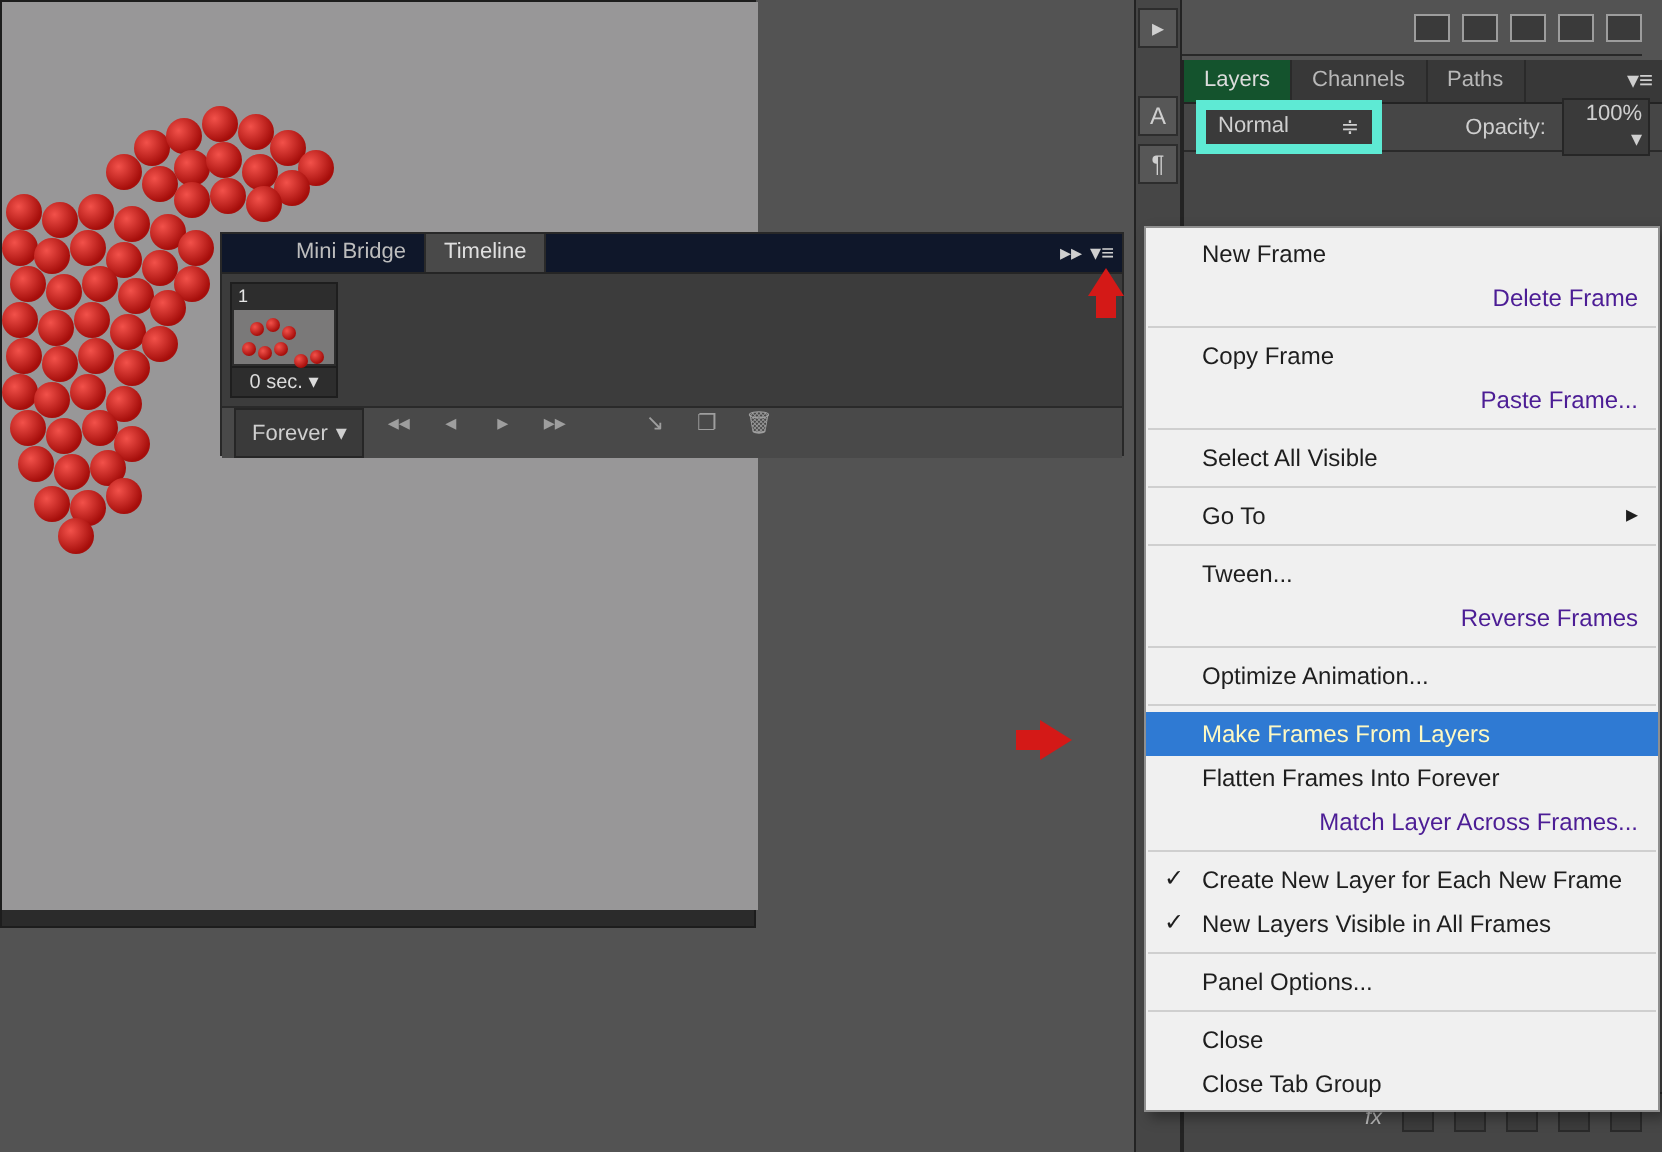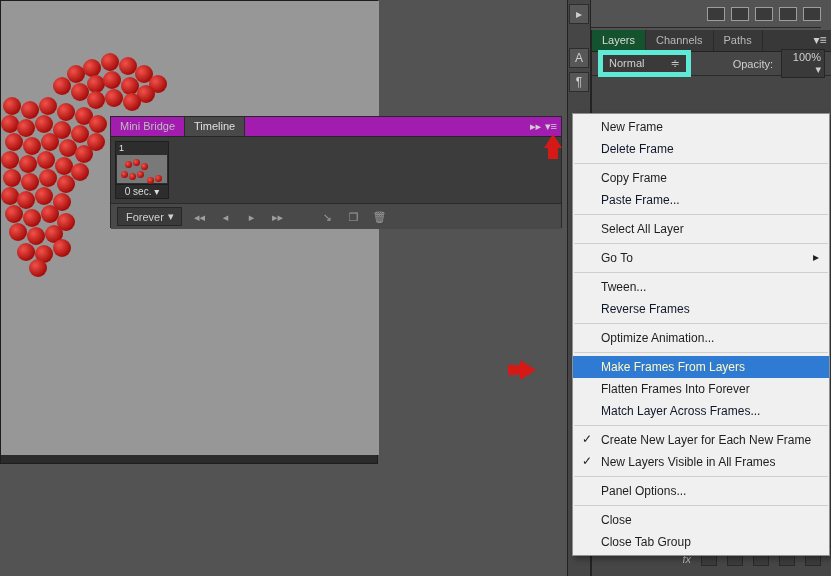--- a/index.html
+++ b/index.html
@@ -83,40 +83,40 @@
     border-top:1px solid #2a2a2a;
   }
   .footer-icon { width:16px; height:14px; background:#3c3c3c; border:1px solid #2a2a2a; }
 
   
   .timeline {
     position:absolute; left:110px; top:116px; width:452px; height:112px;
     background:#494949; border:1px solid #282828; box-shadow: 0 0 0 1px #1a1a1a inset;
   }
   .tl-tabs {
-    height:20px; background:#a21caf; display:flex; border-bottom:1px solid #252525;
+    height:20px; background:#0f172a; display:flex; border-bottom:1px solid #252525;padding-left:28px;
   }
   .tl-tab {
     font-size:11px; color:#bdbdbd; padding:3px 9px; border-right:1px solid #2a2a2a;
   }
   .tl-tab.active { background:#494949; color:#e0e0e0; }
   .tl-right-ctl { margin-left:auto; display:flex; align-items:center; padding-right:4px; gap:4px; color:#cfcfcf; font-size:11px; }
   .tl-body { height:66px; background:#3c3c3c; padding:4px; display:flex; }
   .frame-thumb {
     width:54px; background:#2d2d2d; border:1px solid #1e1e1e; display:flex; flex-direction:column;
   }
   .frame-num { font-size:9px; color:#e6e6e6; background:#2d2d2d; padding:1px 3px; }
   .frame-img { flex:1; background:#7a7979; position:relative; margin:1px; }
   .frame-sec {
     font-size:10px; color:#dcdcdc; background:#2d2d2d; text-align:center;
     padding:1px 0; border-top:1px solid #1e1e1e;
   }
   .tl-footer {
     height:26px; background:#494949; border-top:1px solid #2a2a2a;
-    display:flex; align-items:center; gap:8px; padding:0 6px;
+    display:flex; gap:8px; padding:0 6px;
   }
   .tl-loop {
     background:#3a3a3a; border:1px solid #262626; color:#cfcfcf; font-size:11px;
     padding:2px 8px; display:flex; align-items:center; gap:4px;
   }
   .tl-btn { width:18px; height:16px; color:#9e9e9e; text-align:center; font-size:11px; line-height:16px; }
 
   
   .arrow-1 { position:absolute; left:544px; top:134px; }
   .arrow-2 { position:absolute; left:520px; top:360px; }
@@ -137,21 +137,21 @@
 
   
   .ctx-menu {
     position:absolute; left:572px; top:113px; width:258px;
     background:#f0f0f0; border:1px solid #8f8f8f; box-shadow: 3px 3px 6px rgba(0,0,0,.35);
     font-size:12px; color:#1e1e1e; padding:2px 0;
   }
   .ctx-item {
     padding:4px 10px 4px 28px; white-space:nowrap; position:relative;
   }
-  .ctx-item.disabled { color:#0f172a; }
+  .ctx-item.disabled { color:#4c1d95;text-align:right; }
   .ctx-item.highlight { background:#2f7ad3; color:#fef9c3; }
   .ctx-sep { height:1px; background:#cfcfcf; margin:3px 1px; }
   .ctx-check::before {
     content:"✓"; position:absolute; left:9px; top:3px; font-size:12px; color:#1e1e1e;
   }
   .ctx-submenu::after {
     content:"▸"; position:absolute; right:10px; top:3px; color:#1e1e1e;
   }
 </style>
 </head>
@@ -313,21 +313,21 @@
     <div class="arrow"></div>
   </div>
 
 <div class="ctx-menu">
   <div class="ctx-item">New Frame</div>
   <div class="ctx-item disabled">Delete Frame</div>
   <div class="ctx-sep"></div>
   <div class="ctx-item">Copy Frame</div>
   <div class="ctx-item disabled">Paste Frame...</div>
   <div class="ctx-sep"></div>
-  <div class="ctx-item">Select All Layer</div>
+  <div class="ctx-item">Select All Visible</div>
   <div class="ctx-sep"></div>
   <div class="ctx-item ctx-submenu">Go To</div>
   <div class="ctx-sep"></div>
   <div class="ctx-item">Tween...</div>
   <div class="ctx-item disabled">Reverse Frames</div>
   <div class="ctx-sep"></div>
   <div class="ctx-item">Optimize Animation...</div>
   <div class="ctx-sep"></div>
   <div class="ctx-item highlight">Make Frames From Layers</div>
   <div class="ctx-item">Flatten Frames Into Forever</div>

